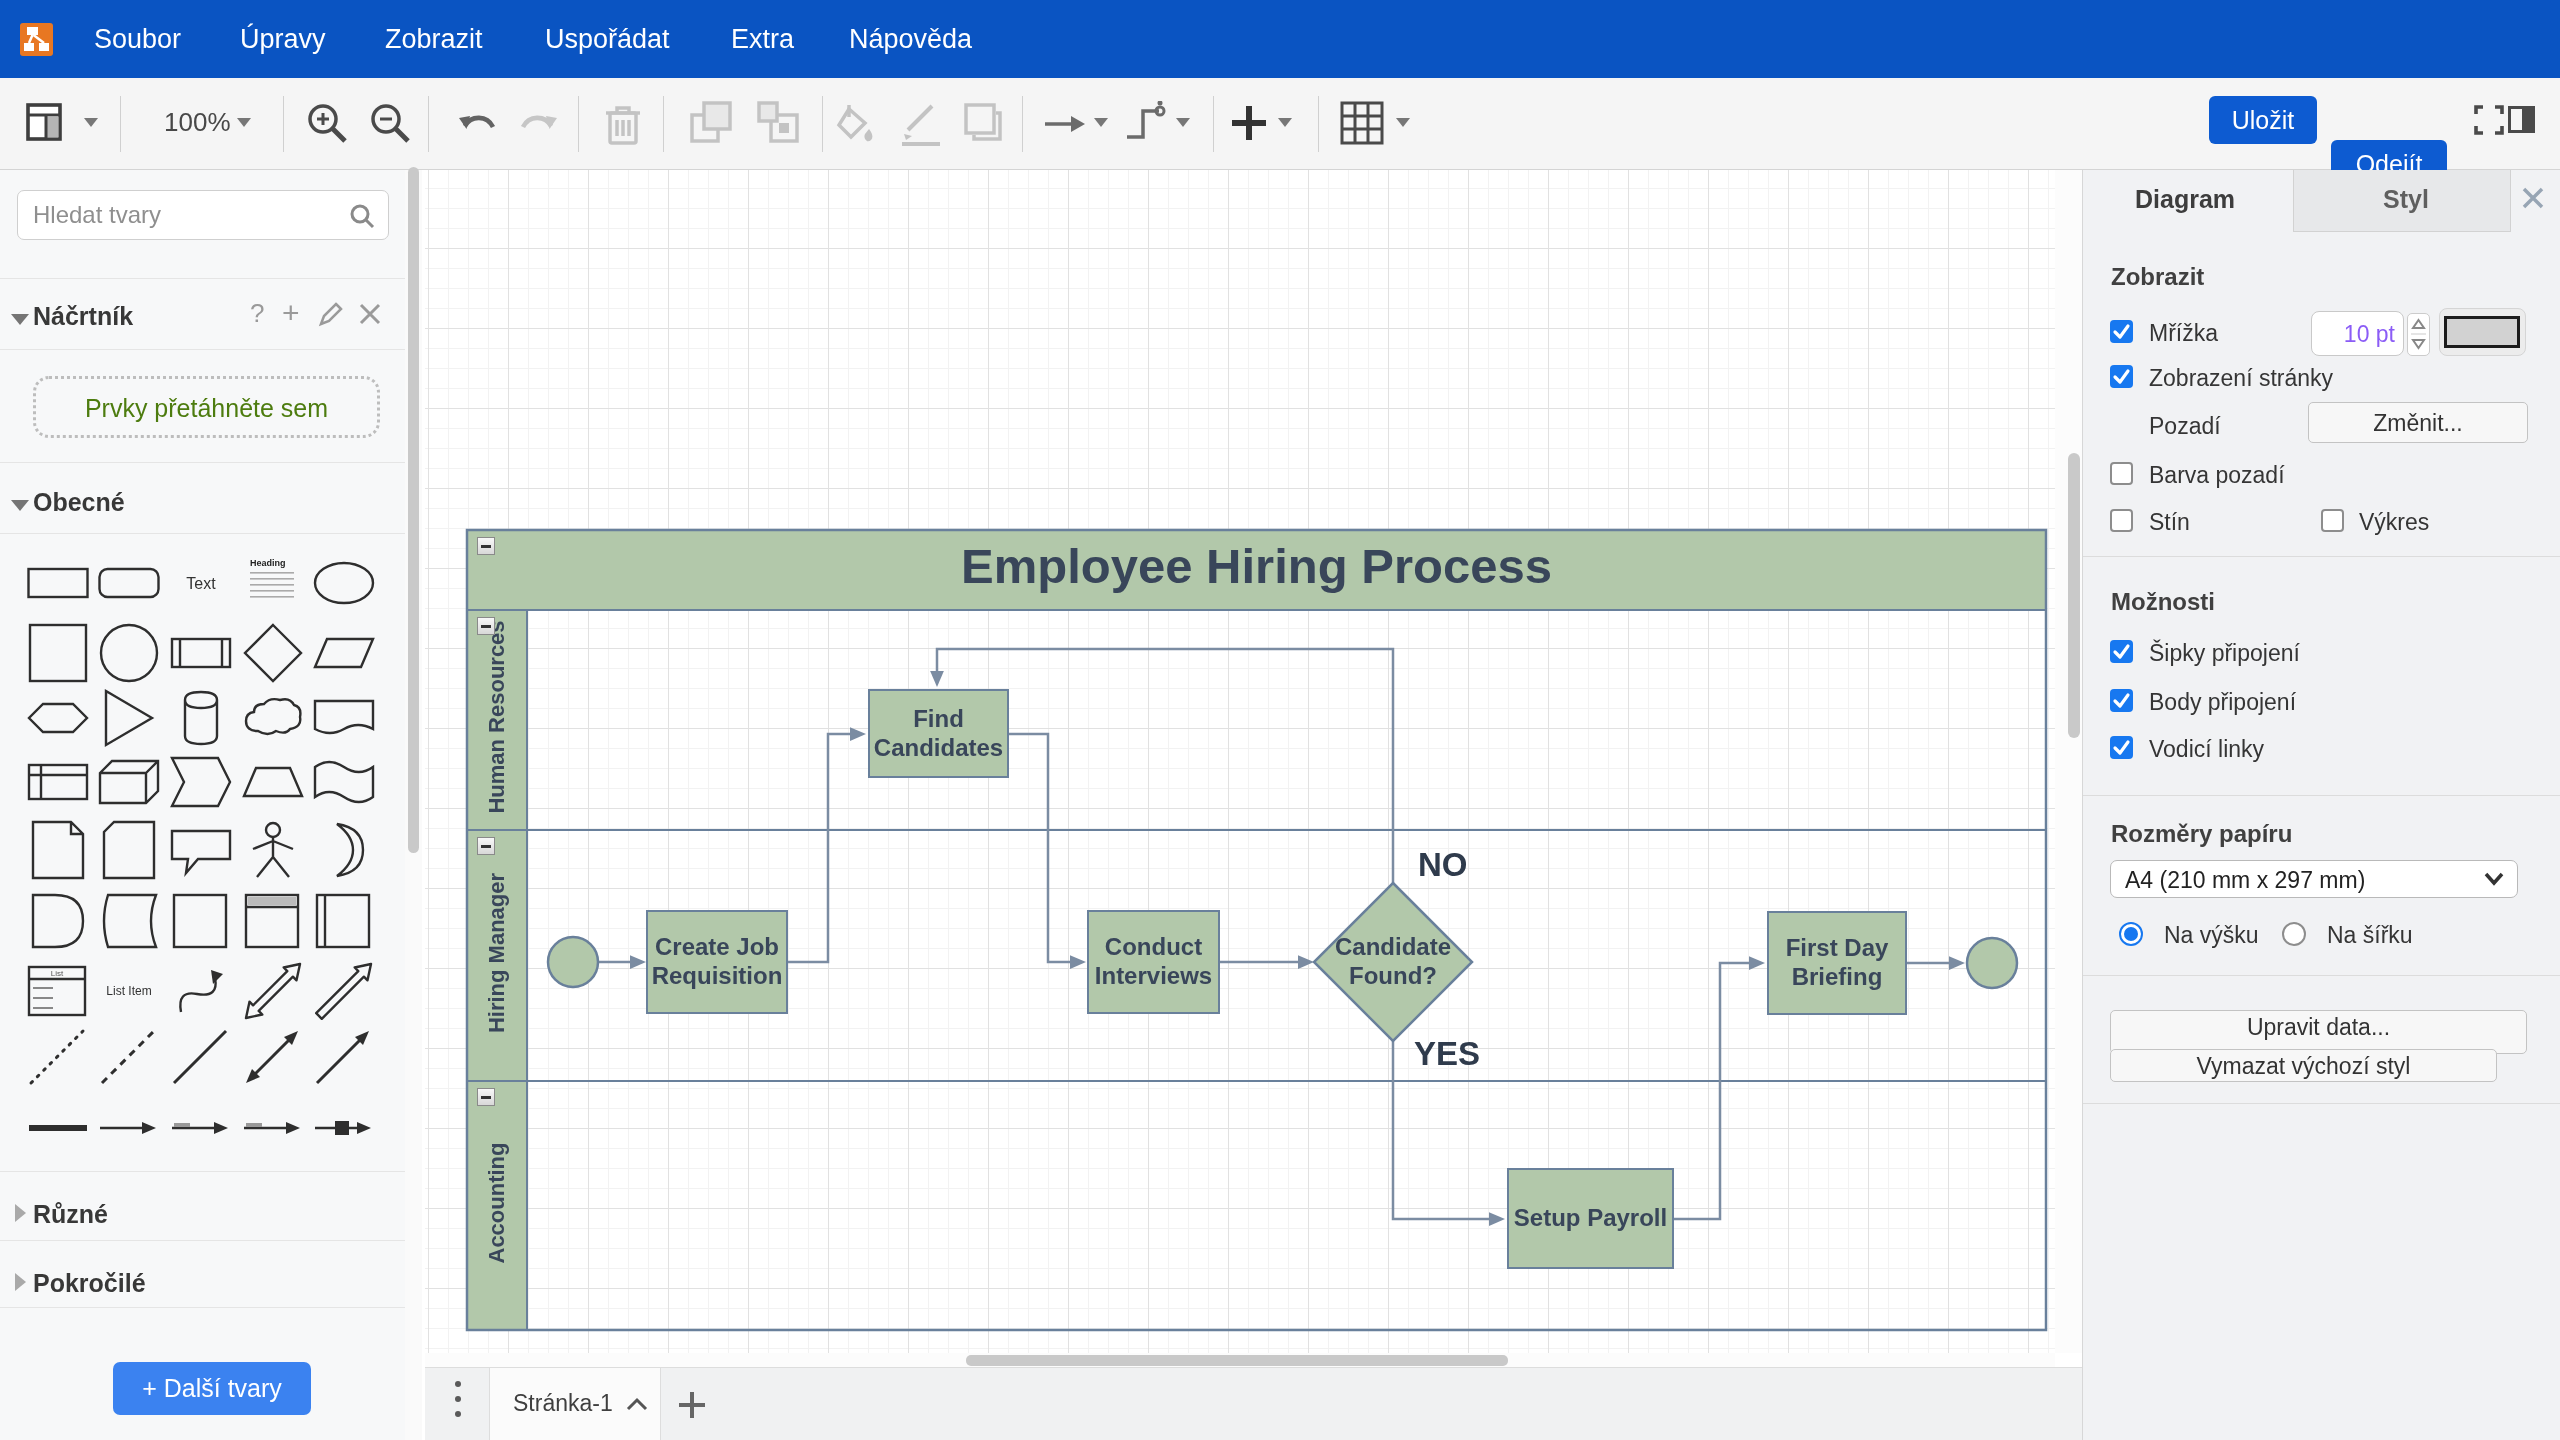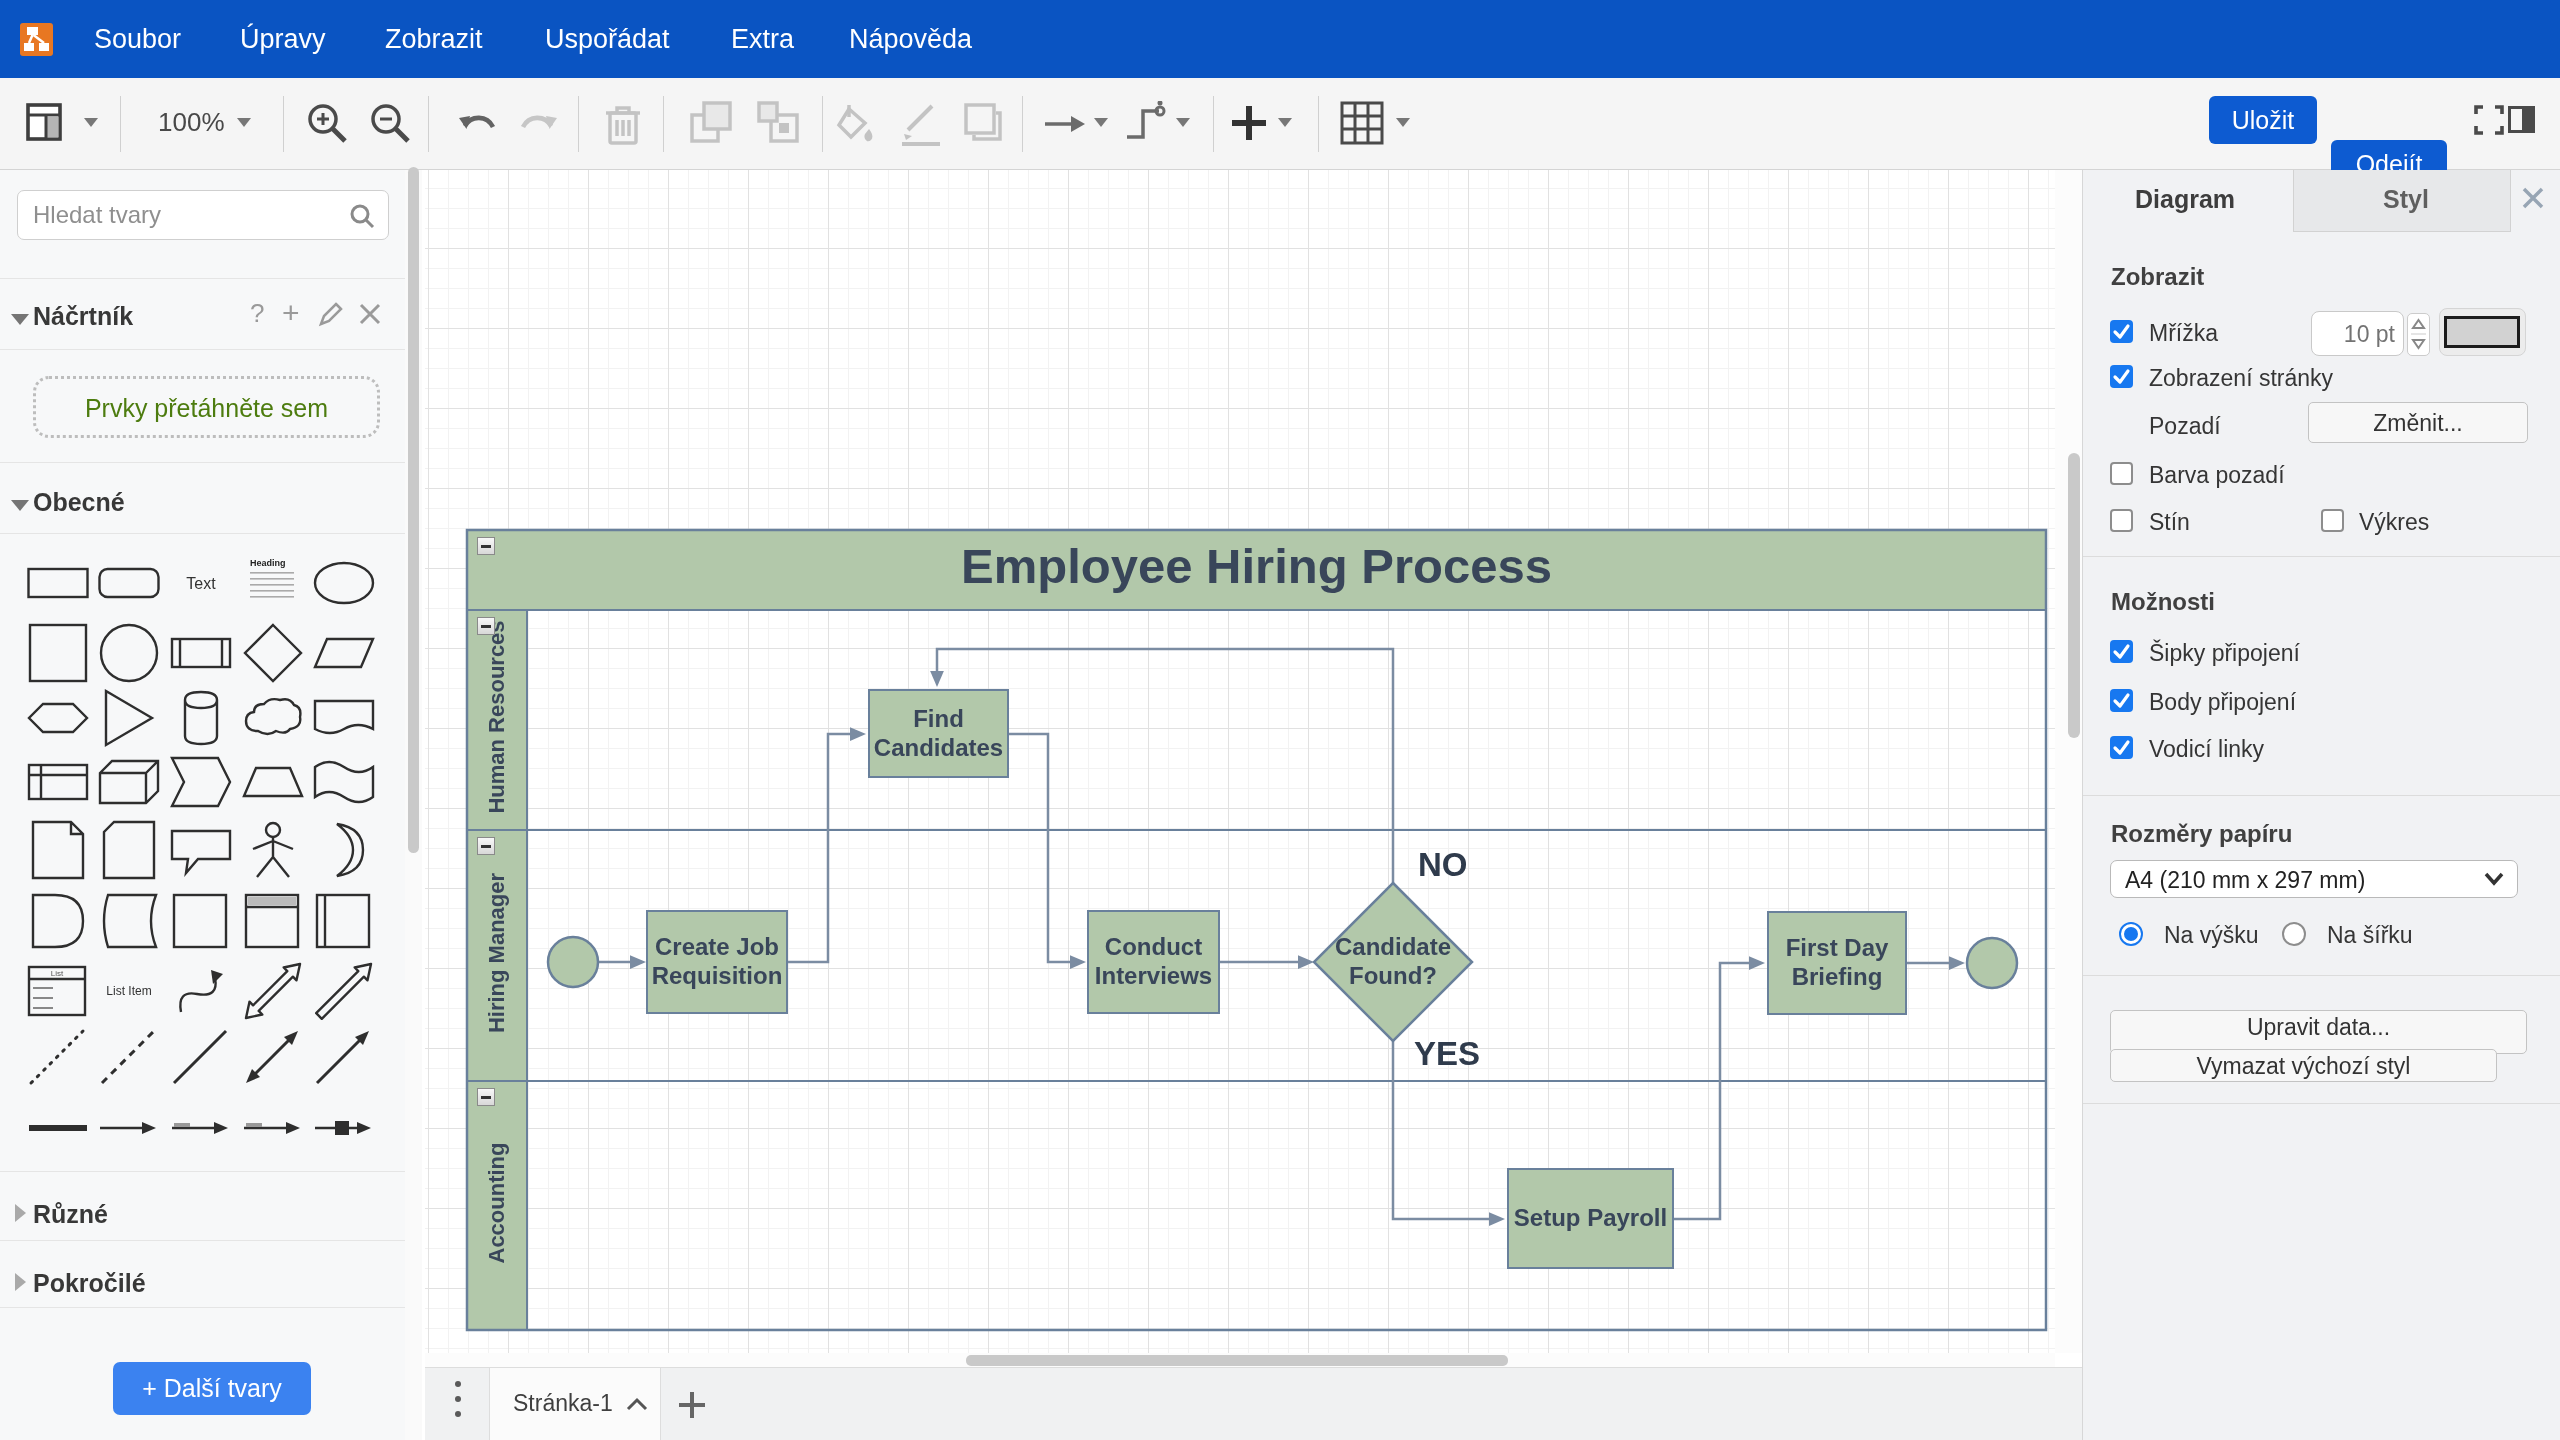--- a/index.html
+++ b/index.html
@@ -78,21 +78,21 @@
 <div id="toolbar">
   <div id="ticons">
   <svg class="abs" style="left:26px;top:25px" width="36" height="38" viewBox="0 0 36 38">
           <rect x="2" y="2" width="32" height="34" fill="#fff" stroke="#3e3e3e" stroke-width="3.6"></rect>
           <path d="M2 12 L34 12" stroke="#3e3e3e" stroke-width="3"></path>
           <rect x="20" y="13.5" width="12.5" height="21" fill="#b5b5b5"></rect>
           <path d="M20 12 L20 36" stroke="#3e3e3e" stroke-width="3"></path>
         </svg>
   <span class="caret abs" style="left:84px;top:40px"></span>
   <div class="tsep" style="left:120px"></div>
-  <span class="abs" style="left:158px;top:29px;font-size:26px;color:#484848;">100%</span>
+  <span class="abs" style="left:164px;top:29px;font-size:26px;color:#484848;">100%</span>
   <span class="caret abs" style="left:237px;top:40px"></span>
   <div class="tsep" style="left:283px"></div>
   <svg class="abs" style="left:307px;top:25px" width="42" height="42" viewBox="0 0 42 42">
           <circle cx="16" cy="16" r="13" fill="none" stroke="#4a4a4a" stroke-width="3.5"></circle>
           <path d="M10 16 L22 16 M16 10 L16 22" stroke="#4a4a4a" stroke-width="3"></path>
           <path d="M26 26 L38 38" stroke="#4a4a4a" stroke-width="5"></path>
         </svg>
   <svg class="abs" style="left:370px;top:25px" width="42" height="42" viewBox="0 0 42 42">
           <circle cx="16" cy="16" r="13" fill="none" stroke="#4a4a4a" stroke-width="3.5"></circle>
           <path d="M10 16 L22 16" stroke="#4a4a4a" stroke-width="3"></path>
@@ -563,21 +563,21 @@
         <path d="M3 3 L21 21 M21 3 L3 21" stroke="#97a5b4" stroke-width="3.5"></path>
       </svg>
 
   <div id="rpcontent">
   <span class="rphead" style="left:28px;top:93px;">Zobrazit</span>
   <div class="checkbox cb-on" style="left:27px;top:150px;"><svg width="23" height="23" viewBox="0 0 23 23">
             <path d="M5 12 L10 17 L18 6" fill="none" stroke="#fff" stroke-width="3.2" stroke-linecap="round" stroke-linejoin="round"></path>
           </svg></div>
   <span class="rplabel" style="left:66px;top:150px;">Mřížka</span>
   <div class="abs" style="left:228px;top:141px;width:93px;height:45px;background:#fff;border:1px solid #c9c9c9;border-radius:8px;">
-          <span style="position:absolute;right:8px;top:9px;font-size:23px;color:#737373;">10 pt</span>
+          <span style="position:absolute;right:8px;top:9px;font-size:23px;color:#8b5cf6;">10 pt</span>
         </div>
   <div class="abs" style="left:324px;top:143px;width:23px;height:43px;background:#fff;border:1px solid #ccc;border-radius:5px;"><svg width="21" height="41" viewBox="0 0 21 41">
             <path d="M10.5 6 L16 14 L5 14 Z" fill="none" stroke="#888" stroke-width="2"></path>
             <path d="M3 20 L18 20" stroke="#ddd" stroke-width="1.5"></path>
             <path d="M10.5 34 L16 26 L5 26 Z" fill="none" stroke="#888" stroke-width="2"></path>
           </svg></div>
   <div class="abs" style="left:356px;top:138px;width:87px;height:48px;background:#ececec;border:1px solid #d5d5d5;border-radius:8px;"></div>
   <div class="abs" style="left:361px;top:146px;width:76px;height:32px;background:#d2d2d2;border:3px solid #1c1c1c;"></div>
   <div class="checkbox cb-on" style="left:27px;top:195px;"><svg width="23" height="23" viewBox="0 0 23 23">
             <path d="M5 12 L10 17 L18 6" fill="none" stroke="#fff" stroke-width="3.2" stroke-linecap="round" stroke-linejoin="round"></path>

